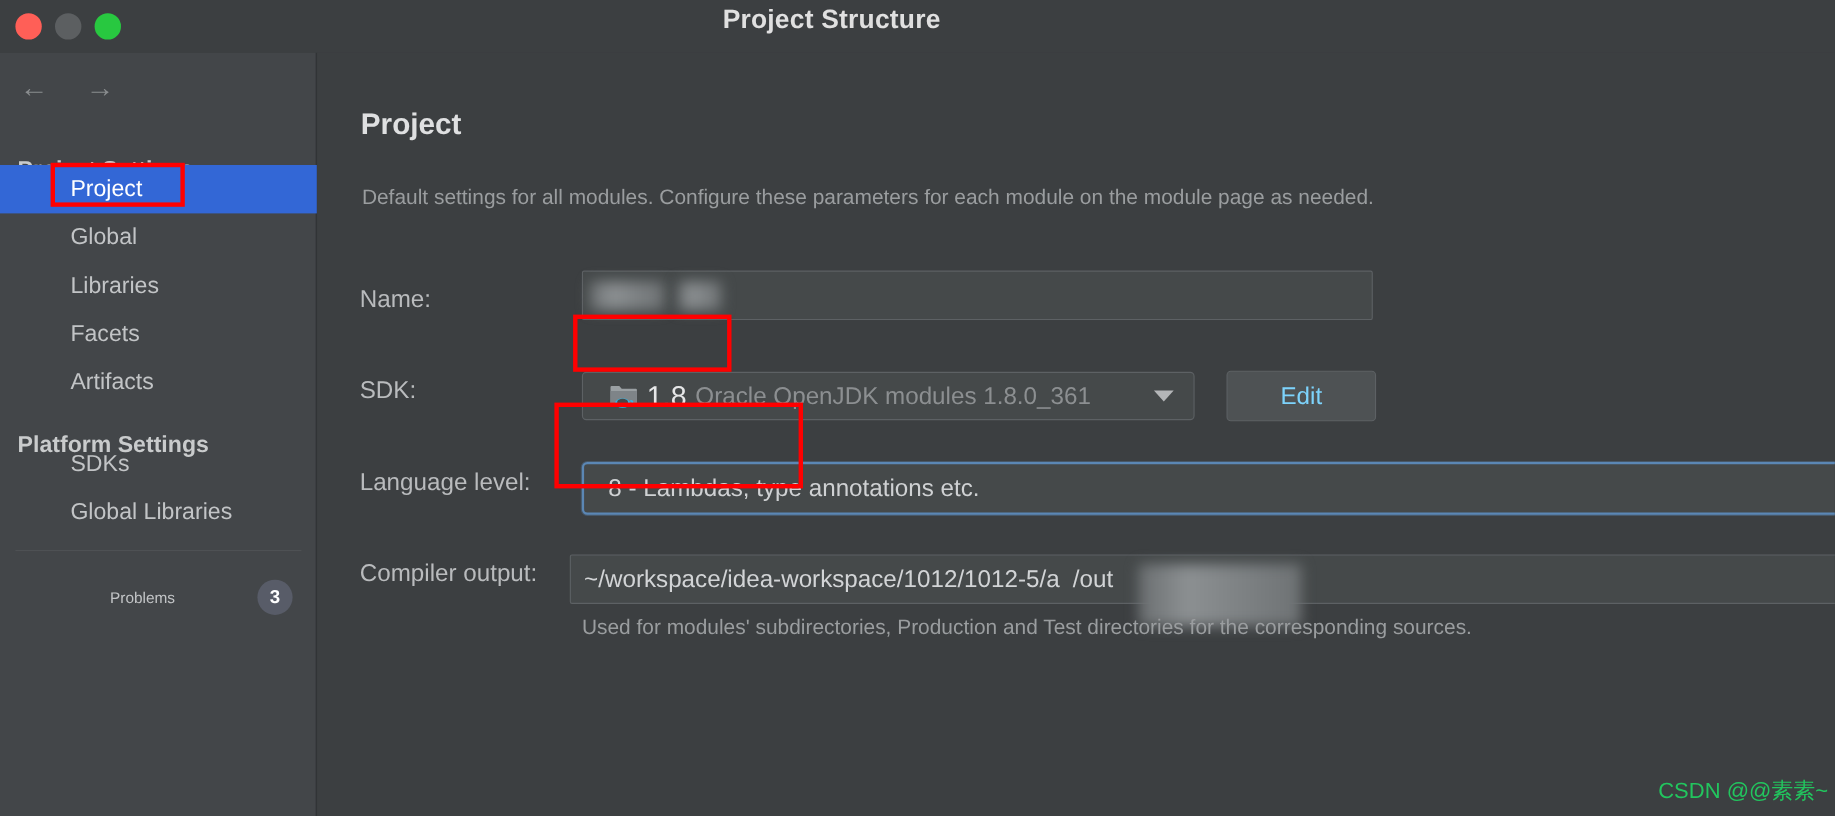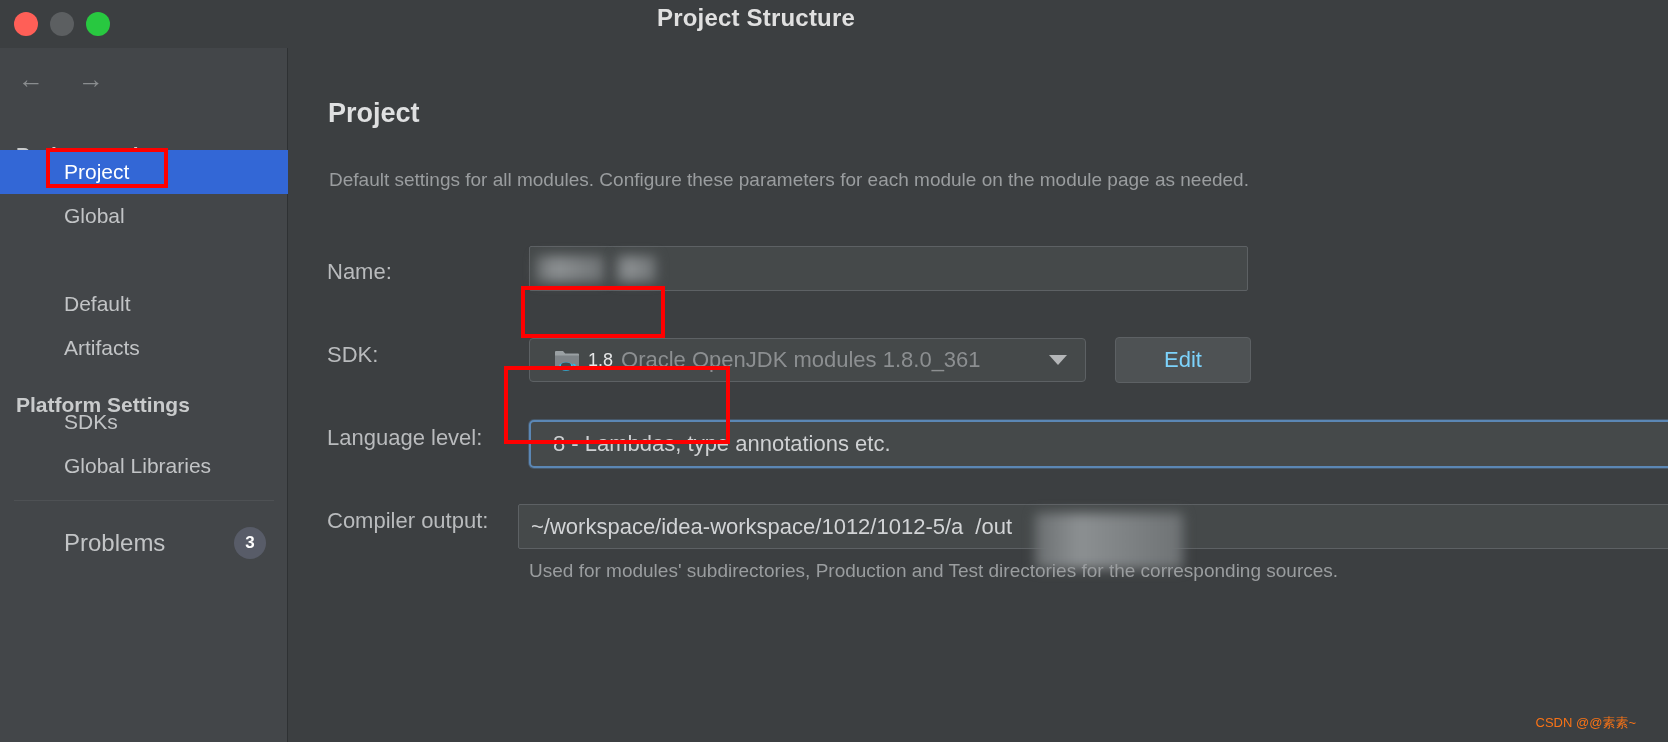--- a/index.html
+++ b/index.html
@@ -85,22 +85,22 @@
     position: absolute; top: 452px; left: 14px;
     width: 260px; height: 1px;
     background: #4e5154;
   }
   .problems-row {
     position: absolute; top: 470px; left: 0;
     width: 288px; height: 50px;
     display: flex; align-items: center;
   }
   .problems-label {
-    font-size: 24px; color: #c2c4c6;
-    padding-left: 64px; flex: 1;
+    font-size: 14px; color: #c2c4c6;
+    padding-left: 64px; flex: 1; margin-left: 36px;
   }
   .badge {
     width: 32px; height: 32px; border-radius: 50%;
     background: #585c68;
     color: #ffffff; font-size: 17px; font-weight: bold;
     display: flex; align-items: center; justify-content: center;
     margin-right: 22px;
   }
 
   
@@ -156,21 +156,21 @@
     border-radius: 4px;
     display: flex; align-items: center;
   }
   .jdk-icon {
     position: relative;
     width: 26px; height: 22px;
     margin-left: 24px; margin-right: 8px;
     flex: none;
   }
   .sdk-version {
-    font-size: 18px; color: #e6e7e8; margin-right: 8px;
+    font-size: 26px; color: #e6e7e8; margin-right: 8px;
   }
   .sdk-detail {
     font-size: 22px; color: #8c8f91; white-space: nowrap;
   }
   .combo-arrow {
     position: absolute; right: 18px; top: 50%;
     transform: translateY(-50%);
     width: 0; height: 0;
     border-left: 9px solid transparent;
     border-right: 9px solid transparent;
@@ -228,22 +228,22 @@
     position: absolute;
     border: 4px solid #ff0000;
     pointer-events: none;
   }
   #redProject  { top: 148px; left: 46px;  width: 122px; height: 40px; }
   #redSdk      { top: 286px; left: 521px; width: 144px; height: 52px; }
   #redLang     { top: 366px; left: 504px; width: 226px; height: 78px; }
 
   
   .watermark {
-    position: absolute; right: 32px; bottom: 10px;
-    font-size: 13px; color: #f97316;
+    position: absolute; right: 6px; bottom: 10px;
+    font-size: 20px; color: #22c55e;
   }
 </style>
 </head>
 <body>
 
 <div class="window">
 
   <div class="titlebar">
     <div class="traffic">
       <div class="dot close"></div>
@@ -257,21 +257,22 @@
 
     <div class="navbtns">
       <div class="navbtn">←</div>
       <div class="navbtn">→</div>
     </div>
 
     <div class="sec-title" id="projectSettingsTitle">Project Settings</div>
 
     <div class="nav-item selected" id="navProject">Project</div>
     <div class="nav-item" id="navModules">Global</div>
-    <div class="nav-item" id="navFacets">Default</div>
+    <div class="nav-item" id="navLibraries">Libraries</div>
+    <div class="nav-item" id="navFacets">Facets</div>
     <div class="nav-item" id="navArtifacts">Artifacts</div>
 
     <div class="sec-title" id="platformSettingsTitle">Platform Settings</div>
 
     <div class="nav-item" id="navSdks">SDKs</div>
     <div class="nav-item" id="navGlobalLibs">Global Libraries</div>
 
     <div class="divider"></div>
 
     <div class="problems-row">

